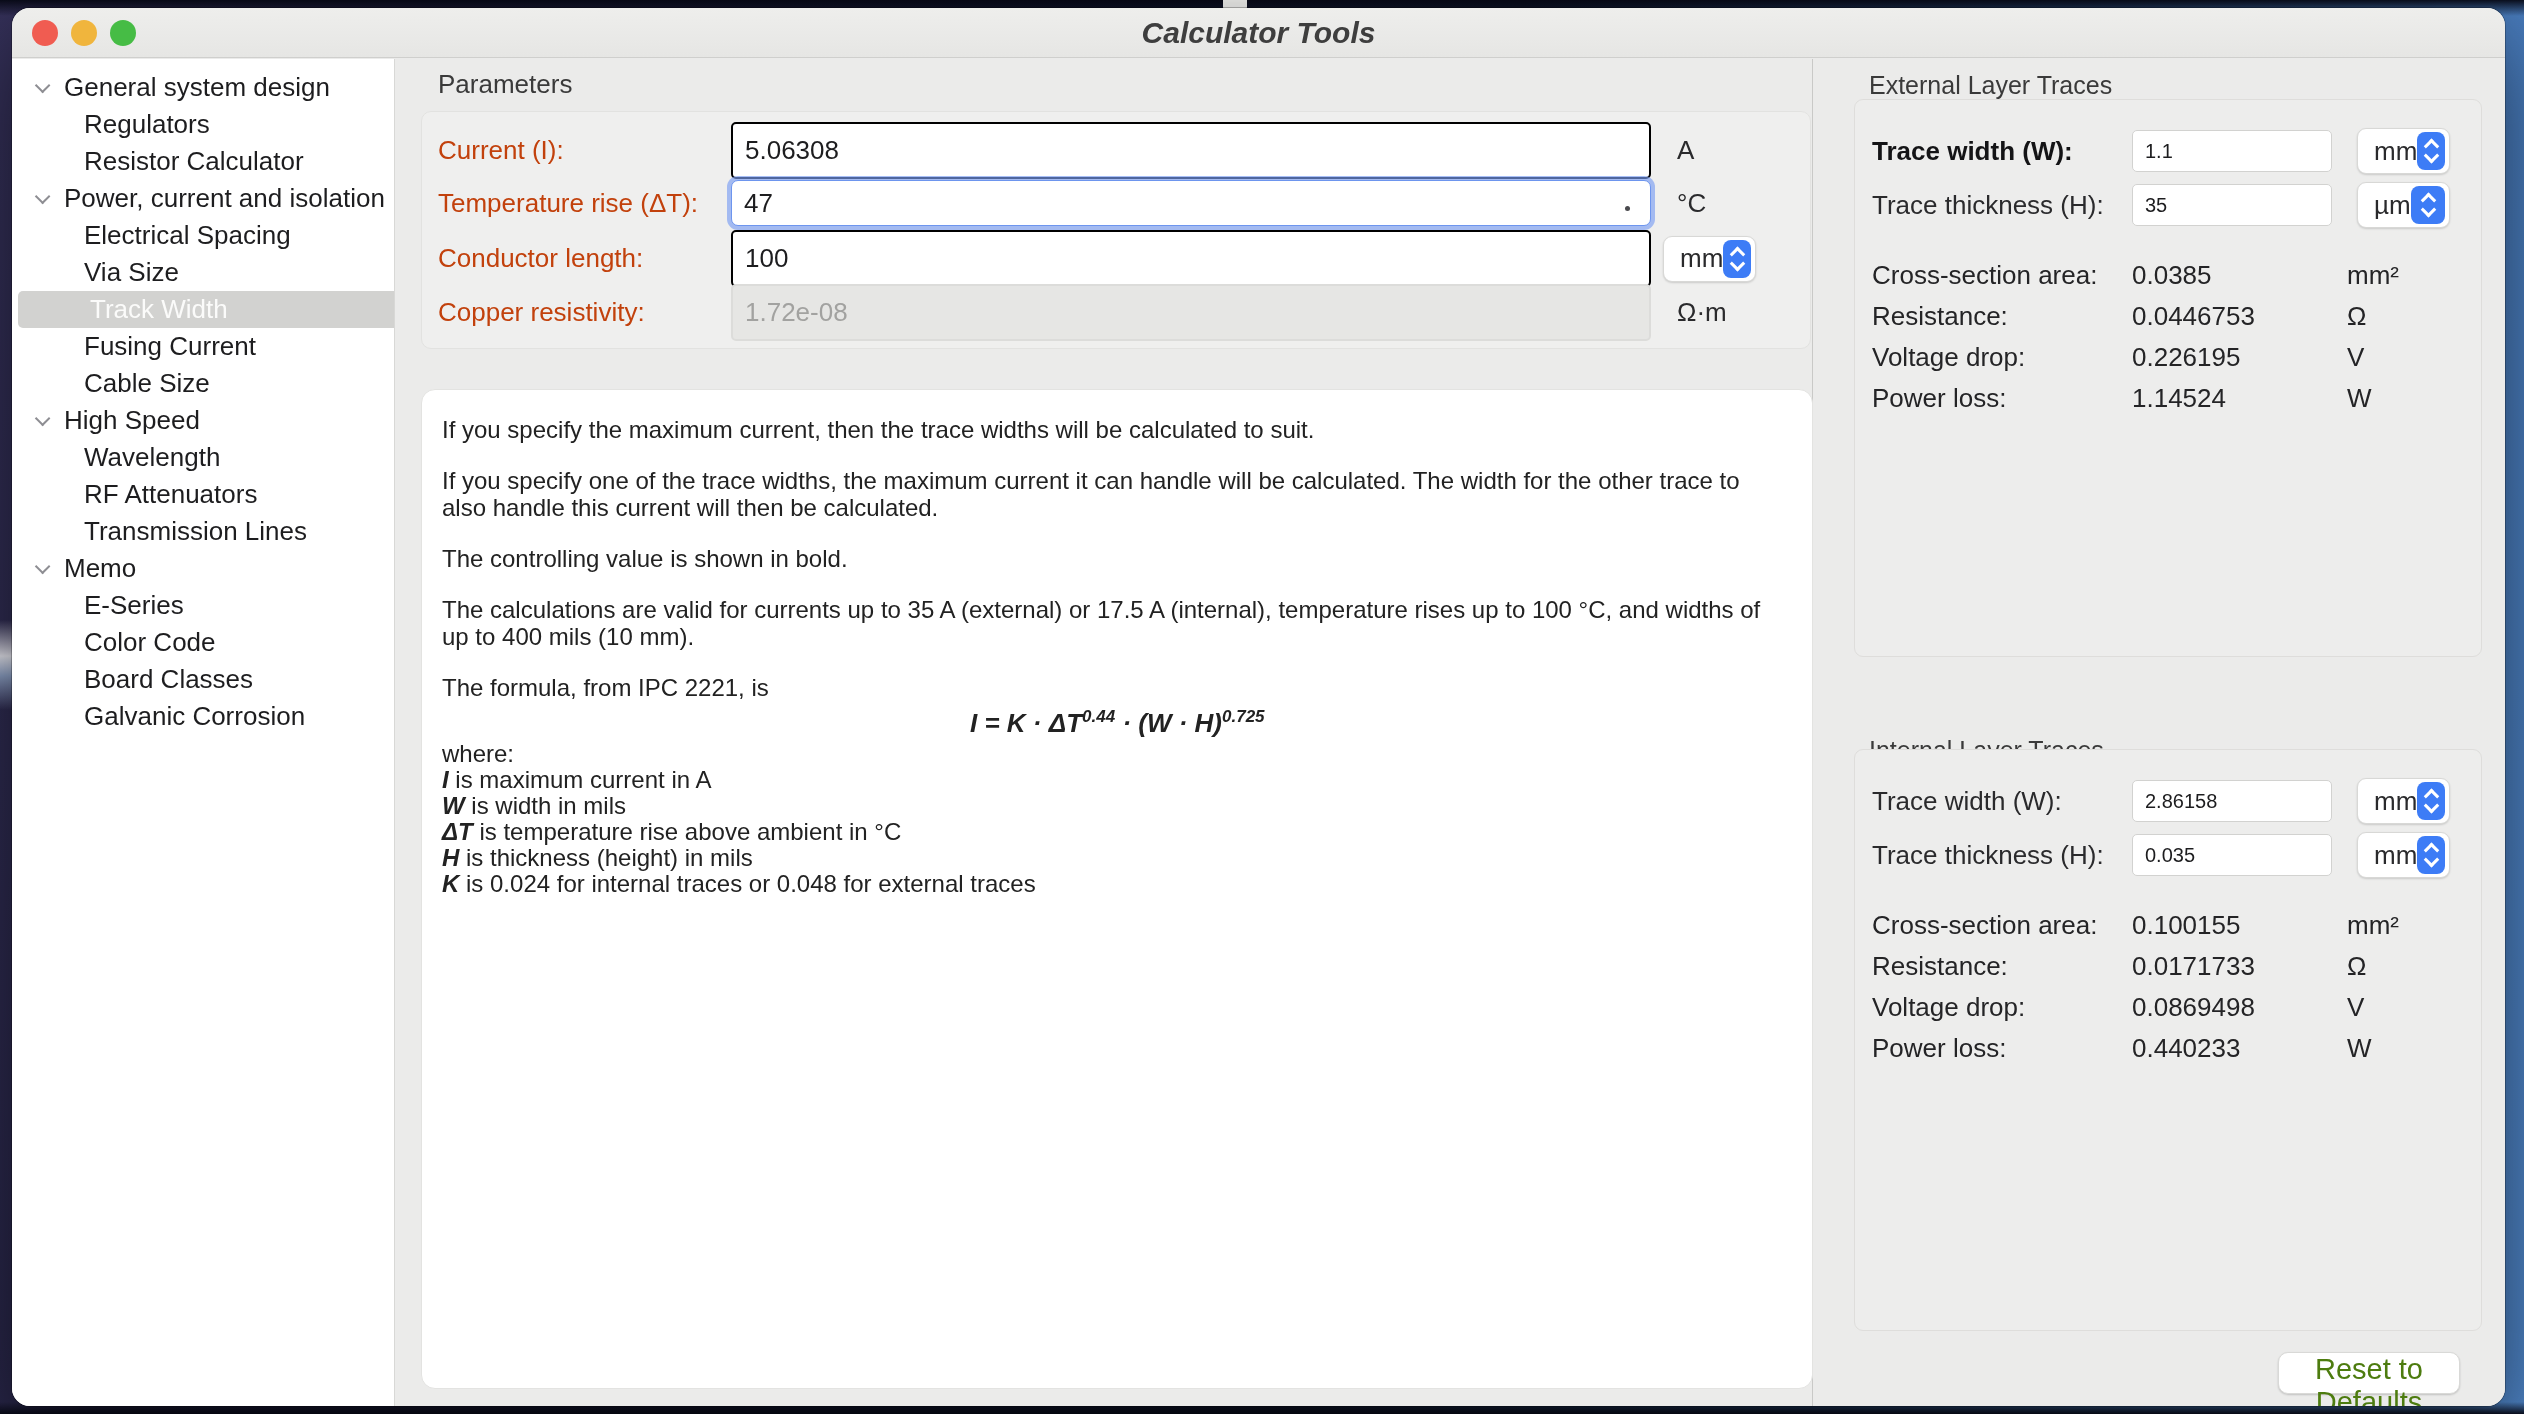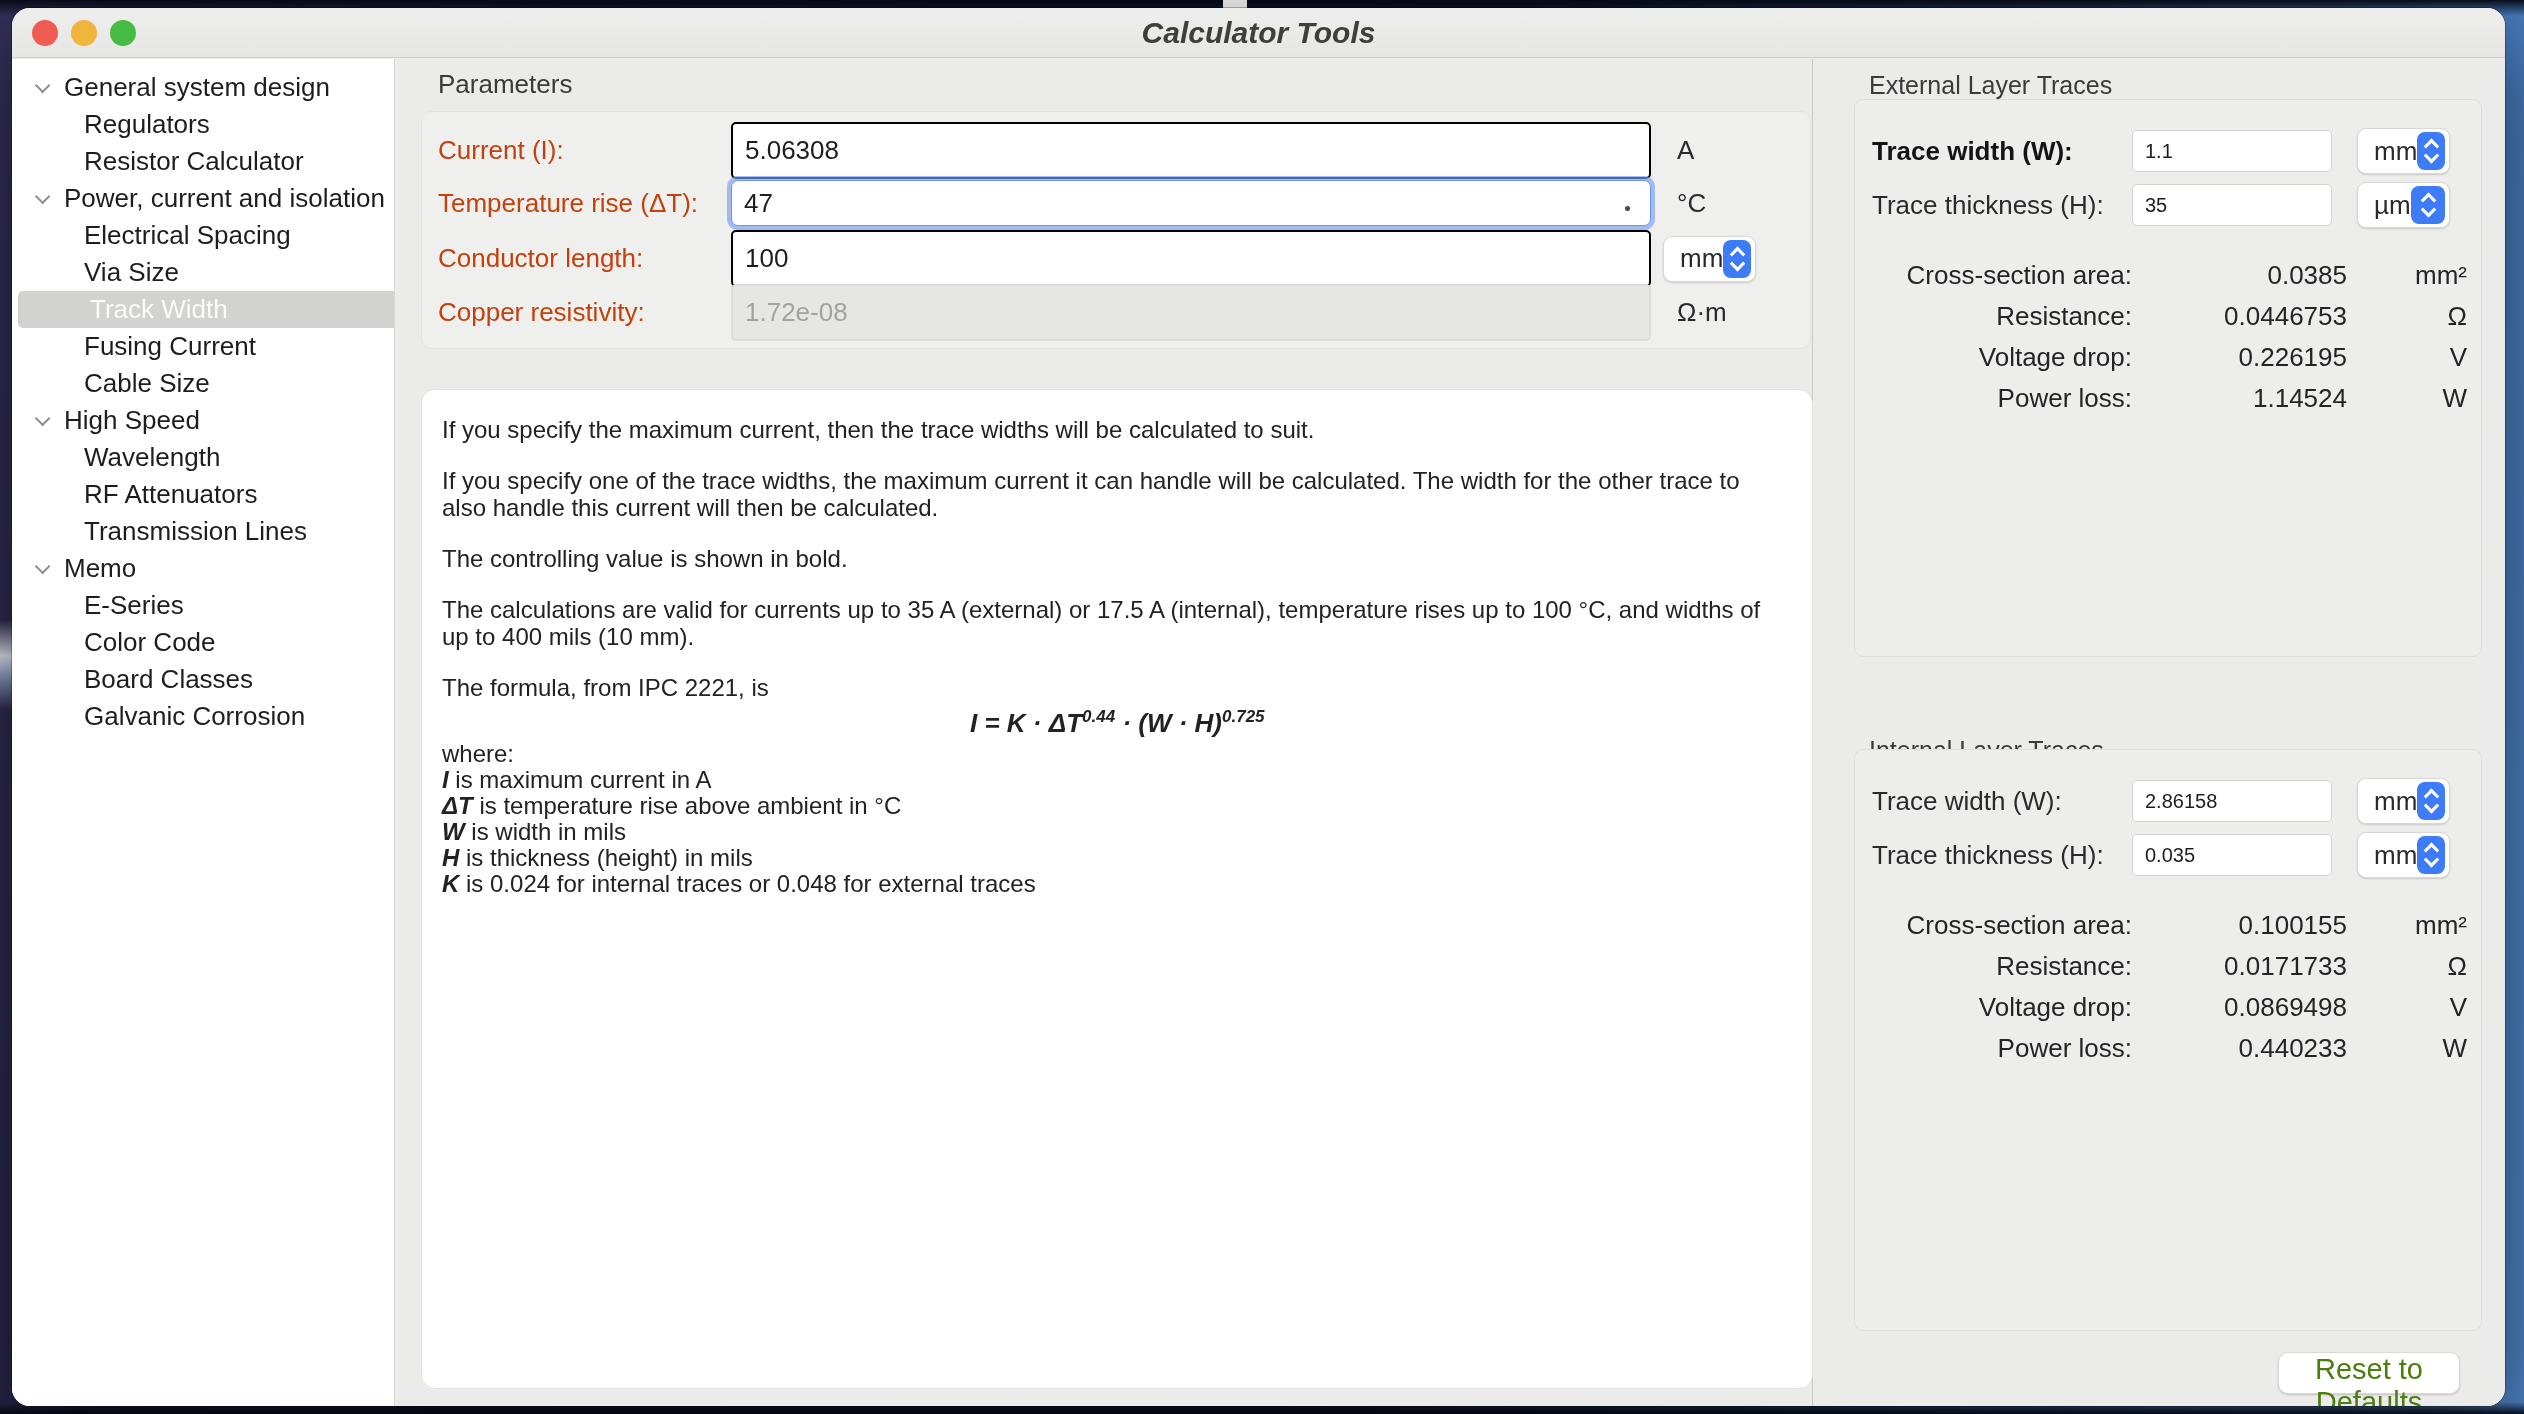--- a/index.html
+++ b/index.html
@@ -76,21 +76,21 @@
   .group-title { position:absolute; left:55px; font-size:25px; color:#3a3a3a; }
   .group-box { position:absolute; left:40px; width:628px; background:#ededec; border:1px solid #dedddb; border-radius:9px; }
   .trace-inputs { position:absolute; left:17px; right:14px; top:24px; }
   .trace-row { display:grid; grid-template-columns:260px 210px 1fr; align-items:center; height:54px; }
   .trace-row .tlabel { font-size:26px; color:#2a2a2c; white-space:nowrap; }
   .trace-row .tlabel.bold { font-weight:700; color:#141416; }
   .trace-field { width:200px; height:42px; background:#fff; border:1px solid #d2d2d0; border-radius:5px;
     font-family:"Liberation Sans",sans-serif; font-size:20px; color:#1d1d1f; padding:0 12px; }
   .trace-row .unit-pill { margin-left:15px; }
   .trace-results { position:absolute; left:17px; right:14px; }
-  .result-row { display:grid; grid-template-columns:260px 215px 1fr; align-items:center; height:41px;text-align:right; }
+  .result-row { display:grid; grid-template-columns:260px 215px 1fr; align-items:center; height:41px; }
   .result-row span { font-size:26px; color:#242426; white-space:nowrap; }
 
   .reset-btn { position:absolute; left:464px; top:1293px; width:182px; height:42px; background:#fff;
     border:1px solid #d9d9d7; border-radius:10px; box-shadow:0 1px 2px rgba(0,0,0,.18);
     font-family:"Liberation Sans",sans-serif; font-size:29px; color:#4d7c0f; cursor:default; }
 </style>
 </head>
 <body>
 
 <div class="desktop">
@@ -206,22 +206,22 @@
         <div class="info-panel">
           <p>If you specify the maximum current, then the trace widths will be calculated to suit.</p>
           <p>If you specify one of the trace widths, the maximum current it can handle will be calculated. The width for the other trace to also handle this current will then be calculated.</p>
           <p>The controlling value is shown in bold.</p>
           <p>The calculations are valid for currents up to 35 A (external) or 17.5 A (internal), temperature rises up to 100 °C, and widths of up to 400 mils (10 mm).</p>
           <div class="intro">The formula, from IPC 2221, is</div>
           <div class="formula"><span>I = K · ΔT</span><sup>0.44</sup><span> · (W · H)</span><sup>0.725</sup></div>
           <div class="where-line">where:</div>
           <div id="where-list">
               <div class="where-line"><span class="term">I</span> is maximum current in A</div>
+              <div class="where-line"><span class="term">W</span> is width in mils</div>
               <div class="where-line"><span class="term">ΔT</span> is temperature rise above ambient in °C</div>
-              <div class="where-line"><span class="term">W</span> is width in mils</div>
               <div class="where-line"><span class="term">H</span> is thickness (height) in mils</div>
               <div class="where-line"><span class="term">K</span> is 0.024 for internal traces or 0.048 for external traces</div>
             </div>
         </div>
         <div class="cursor-dot"></div>
       </main>
 
       <section class="rightpane">
         <div class="group-title" style="top:12px;">External Layer Traces</div>
         <div class="group-box" style="top:40px; height:558px;" id="external-box">

